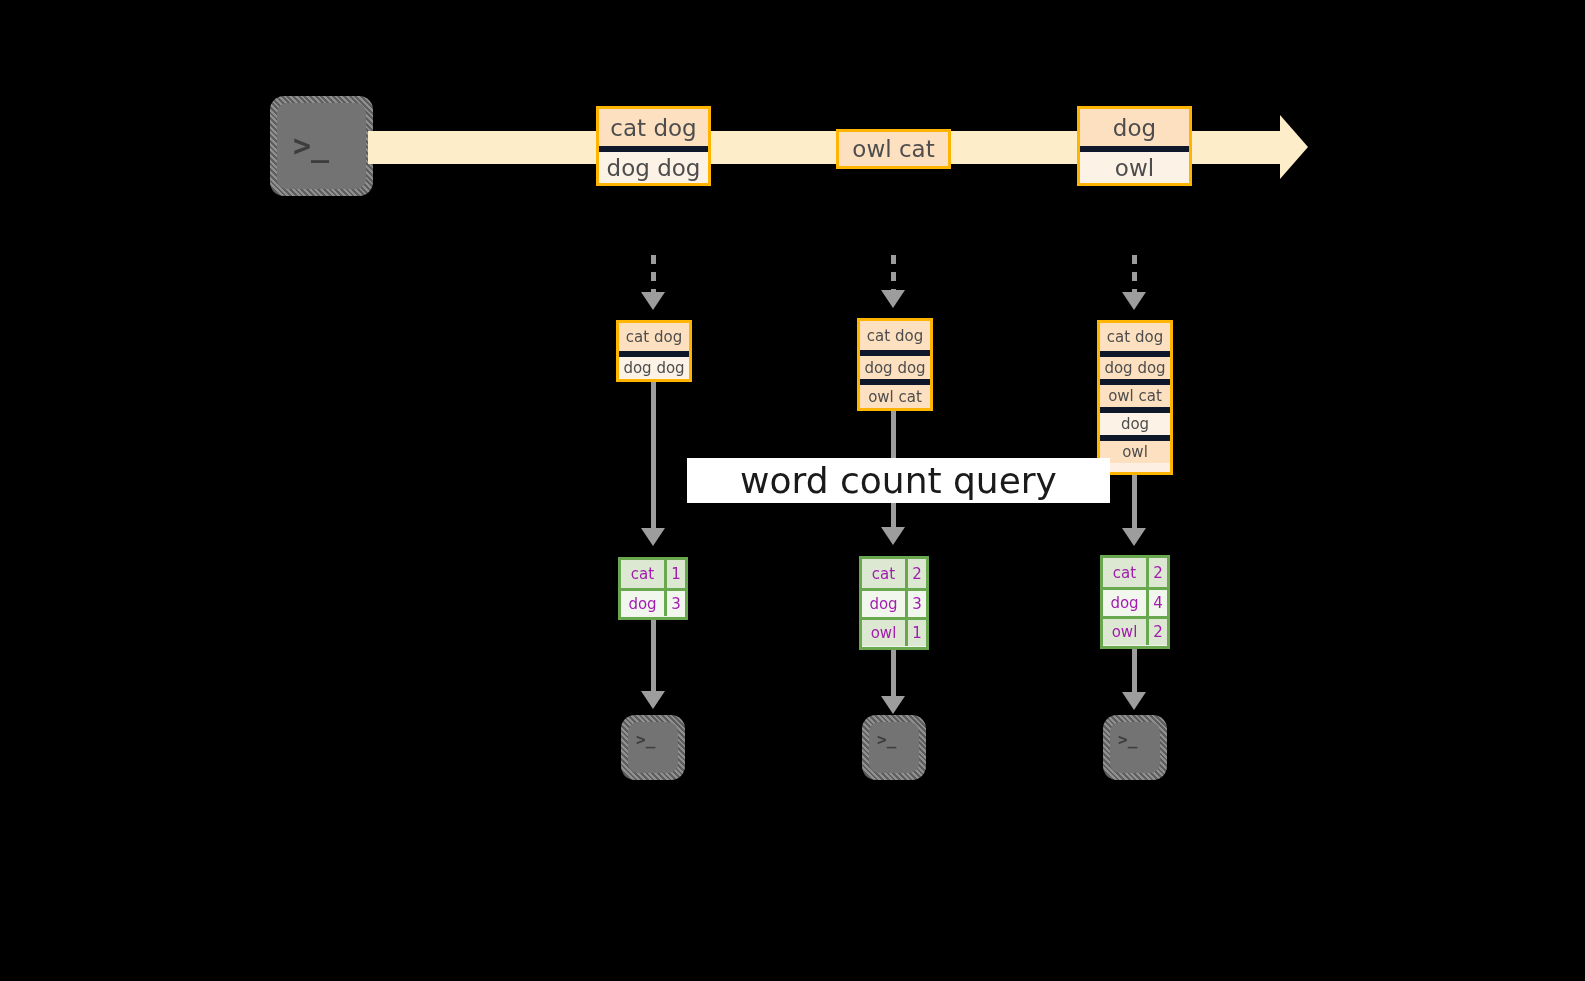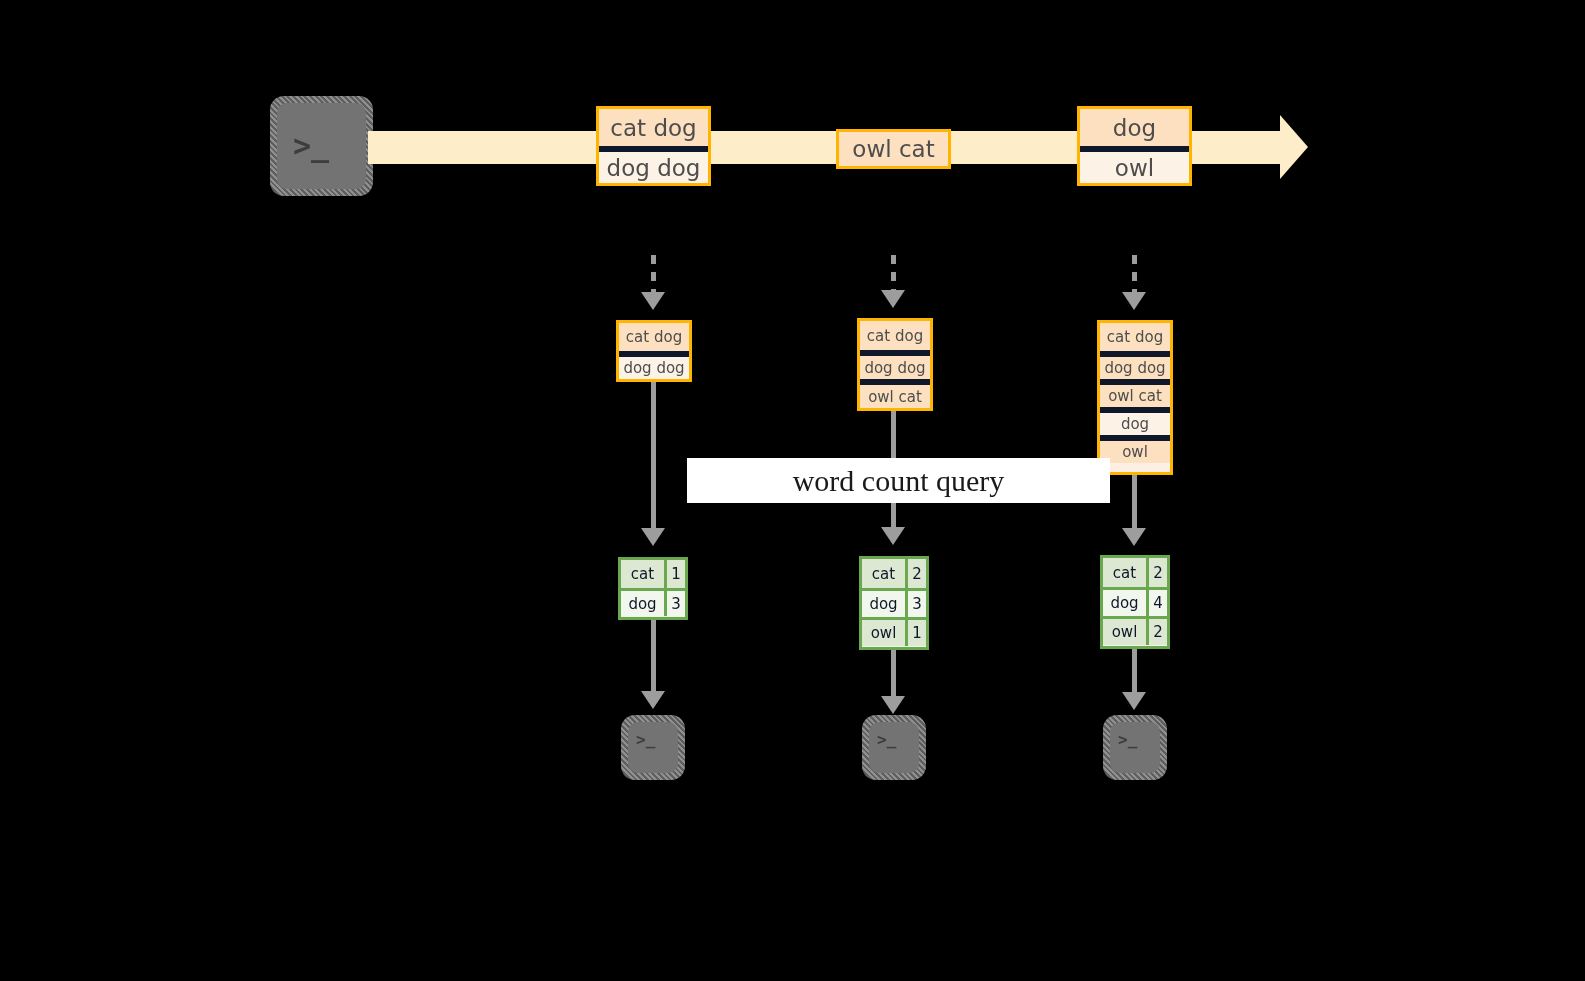--- a/index.html
+++ b/index.html
@@ -35,21 +35,21 @@
   .obox .cell.dark{background:#fce0c0;}
   .obox .cell.light{background:#fdf2e6;}
   .obox .cell + .cell{border-top:6px solid #0f172a;}
 
   
   .gbox{position:absolute;box-sizing:border-box;border:3px solid #6aa84f;
         background:#eef5e9;}
   .grow{display:flex;box-sizing:border-box;}
   .grow + .grow{border-top:3px solid #6aa84f;}
   .gcell{box-sizing:border-box;display:flex;align-items:center;
-         justify-content:center;color:#0f172a;}
+         justify-content:center;color:#a21caf;}
   .gcell.k{justify-content:center;}
   .gcell.v{border-left:3px solid #6aa84f;justify-content:center;}
   .grow.dark .gcell{background:#dce8d2;}
   .grow.light .gcell{background:#f2f7ee;}
 
   
   .vline{position:absolute;background:#9d9d9d;width:5px;}
   .vdash{position:absolute;width:5px;
      background-image:repeating-linear-gradient(to bottom,
         #9d9d9d 0px,#9d9d9d 9px,transparent 9px,transparent 17px);}
@@ -123,21 +123,21 @@
   <div class="vline" style="left:651px;top:382px;height:148px;"></div>
   <div class="vhead" style="left:641px;top:528px;"></div>
 
   <div class="vline" style="left:891px;top:411px;height:118px;"></div>
   <div class="vhead" style="left:881px;top:527px;"></div>
 
   <div class="vline" style="left:1132px;top:475px;height:55px;"></div>
   <div class="vhead" style="left:1122px;top:528px;"></div>
 
   <div class="qband" style="left:687px;top:458px;width:423px;height:45px;">
-    <span style="font-size:30px;font-family:Liberation Serif, serif;">word count query</span>
+    <span style="font-size:36px;">word count query</span>
   </div>
 
   <div class="gbox" style="left:618px;top:557px;width:70px;height:63px;">
     <div class="grow dark" style="height:28px;">
       <div class="gcell k" style="width:43px;font-size:15px;">cat</div>
       <div class="gcell v" style="width:21px;font-size:15px;">1</div>
     </div>
     <div class="grow light" style="height:28px;">
       <div class="gcell k" style="width:43px;font-size:15px;">dog</div>
       <div class="gcell v" style="width:21px;font-size:15px;">3</div>

